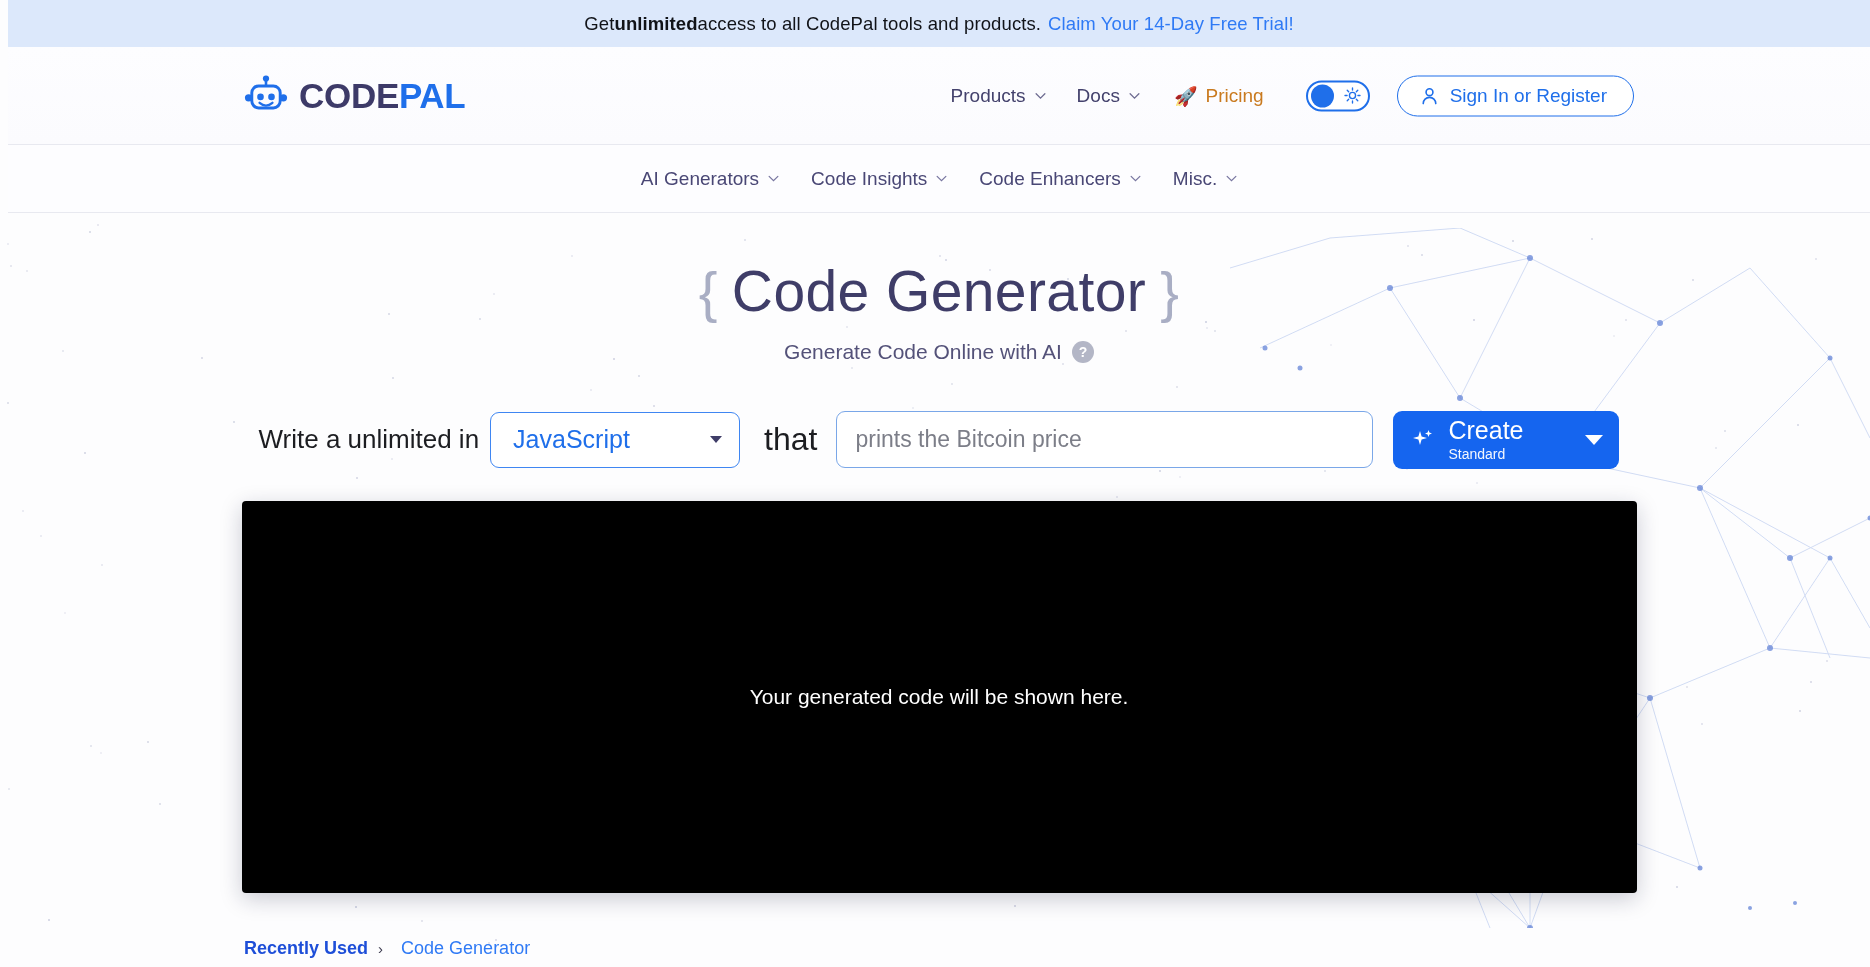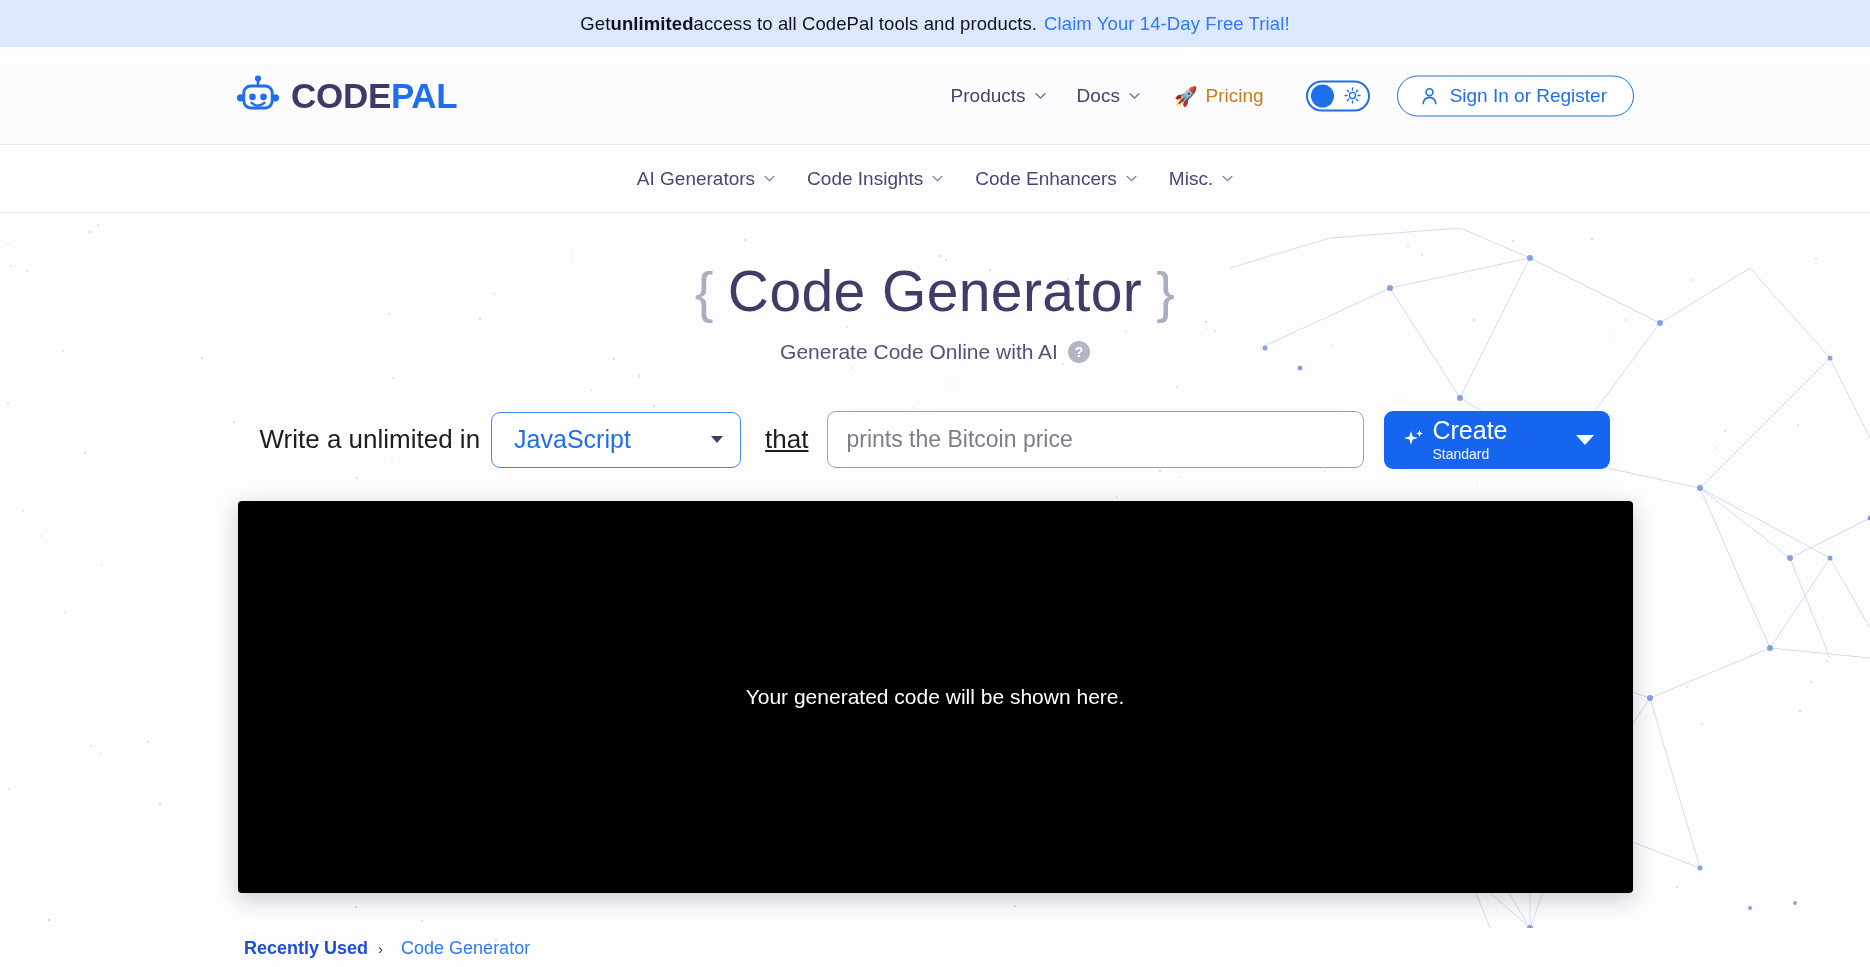--- a/index.html
+++ b/index.html
@@ -11,20 +11,21 @@
     font-family: "Liberation Sans", sans-serif;
     background: #ffffff;
   }
 
   #page {
     position: relative;
     width: 1870px;
     height: 967px;
     overflow: hidden;
     background: #fdfdfe;
+    padding-left: 8px;
   }
 
   
   .promo-banner {
     position: relative;
     height: 47px;
     background: #dce8fb;
     display: flex;
     align-items: center;
     justify-content: center;
@@ -263,24 +264,23 @@
     padding: 0 17px 0 22px;
     cursor: pointer;
   }
   .lang-select .tri {
     width: 0; height: 0;
     border-left: 6px solid transparent;
     border-right: 6px solid transparent;
     border-top: 7px solid #3f3d68;
   }
   .form-that {
-    font-size: 26px;
+    font-size: 32px;
     color: #1c1d21;
     margin: 0 19px 0 24px;
-    text-decoration: underline;
   }
   .prompt-input {
     width: 537px;
     height: 57px;
     border: 1.3px solid #7aa7e8;
     border-radius: 9px;
     padding: 0 18px;
     font-size: 23px;
     font-family: inherit;
     color: #1c1d21;
@@ -295,21 +295,21 @@
     height: 58px;
     background: #1565ef;
     border: none;
     border-radius: 9px;
     color: #fff;
     display: flex;
     align-items: center;
     padding: 0 16px 0 18px;
     cursor: pointer;
     font-family: inherit;
-    gap: 6px;
+    gap: 13px;
   }
   .create-btn .sparkle { width: 24px; height: 24px; flex: none; }
   .create-labels { display: flex; flex-direction: column; align-items: flex-start; line-height: 1; flex: 1; }
   .create-labels .main { font-size: 25px; font-weight: 400; }
   .create-labels .sub  { font-size: 14px; margin-top: 4px; opacity: .95; }
   .create-btn .caret-down {
     width: 0; height: 0;
     border-left: 9px solid transparent;
     border-right: 9px solid transparent;
     border-top: 10px solid #fff;

